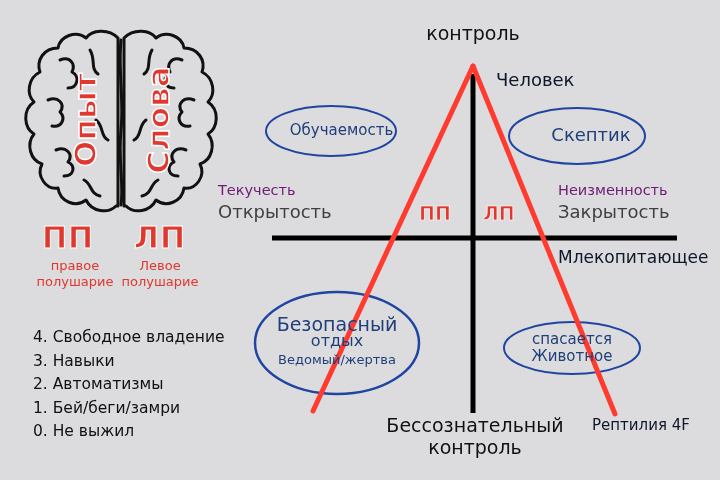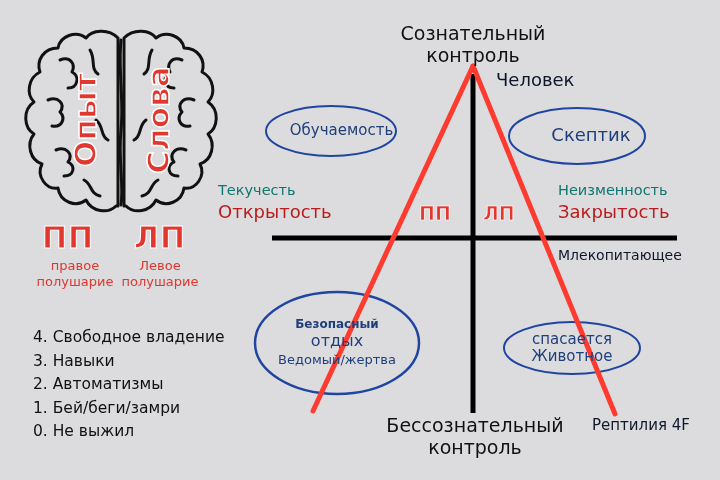--- a/index.html
+++ b/index.html
@@ -1,22 +1,22 @@
 <!DOCTYPE html>
 <html><head>
 <meta charset="utf-8">
 <style>
   html,body{margin:0;padding:0;}
   body{width:720px;height:480px;background:#dcdcde;position:relative;overflow:hidden;font-family:"DejaVu Sans","Liberation Sans",sans-serif;}
   .abs{position:absolute;}
   svg.layer{position:absolute;left:0;top:0;}
   .title{color:#111;font-size:19px;line-height:22px;text-align:center;white-space:nowrap;}
   .red{color:#0f172a;}
-  .blue{color:#0f766e;}
-  .blk{color:#b91c1c;}
+  .blue{color:#701a75;}
+  .blk{color:#404040;}
   .hemi{font-weight:bold;font-size:30px;color:#e0372f;-webkit-text-stroke:1px #fff;letter-spacing:1px;}
   .hemisub{font-size:13px;color:#e0372f;text-align:center;line-height:16px;}
   .list div{font-size:15.5px;line-height:23.5px;color:#111;white-space:nowrap;}
   .vert{font-weight:bold;font-size:31px;color:#e0372f;-webkit-text-stroke:1.5px #fff;white-space:nowrap;transform-origin:center;}
   .elltext{color:#1f3f7a;text-align:center;white-space:nowrap;}
 </style>
 </head>
 <body>
 
 <svg class="layer" width="720" height="480">
@@ -71,44 +71,43 @@
 
 <div class="abs list" style="left:33px;top:326px;">
   <div>4. Свободное владение</div>
   <div>3. Навыки</div>
   <div>2. Автоматизмы</div>
   <div>1. Бей/беги/замри</div>
   <div>0. Не выжил</div>
 </div>
 
 <div class="abs title" style="left:380px;top:22px;width:186px;">
-  <div>Сознательный</div>
   <div>контроль</div>
 </div>
 
 <div class="abs title" style="left:365px;top:414px;width:220px;">
   <div>Бессознательный</div>
   <div>контроль</div>
 </div>
 
 <div class="abs red" style="left:496px;top:69px;font-size:18px;">Человек</div>
-<div class="abs red" style="left:558px;top:247px;font-size:14px;">Млекопитающее</div>
+<div class="abs red" style="left:558px;top:247px;font-size:17px;">Млекопитающее</div>
 <div class="abs red" style="left:592px;top:416px;font-size:15px;">Рептилия 4F</div>
 
 <div class="abs blue" style="left:218px;top:182px;font-size:14.5px;">Текучесть</div>
 <div class="abs blk" style="left:218px;top:201px;font-size:18px;">Открытость</div>
 <div class="abs blue" style="left:558px;top:182px;font-size:14.5px;">Неизменность</div>
 <div class="abs blk" style="left:558px;top:201px;font-size:18px;">Закрытость</div>
 
 <div class="abs" style="left:419px;top:202px;font-size:19px;font-weight:bold;color:#e0372f;-webkit-text-stroke:0.7px #fff;">ПП</div>
 <div class="abs" style="left:483px;top:202px;font-size:19px;font-weight:bold;color:#e0372f;-webkit-text-stroke:0.7px #fff;">ЛП</div>
 
 <div class="abs elltext" style="left:266px;top:121px;width:151px;font-size:15px;">Обучаемость</div>
 <div class="abs elltext" style="left:509px;top:124px;width:164px;font-size:18px;">Скептик</div>
 <div class="abs elltext" style="left:257px;top:315px;width:160px;">
-  <div style="font-size:12px;line-height:18px;font-weight:bold;">Безопасный</div>
+  <div style="font-size:19px;line-height:18px;">Безопасный</div>
   <div style="font-size:16px;line-height:16px;">отдых</div>
   <div style="font-size:13px;line-height:22px;">Ведомый/жертва</div>
 </div>
 <div class="abs elltext" style="left:504px;top:331px;width:136px;font-size:15px;line-height:17px;">
   <div>спасается</div>
   <div>Животное</div>
 </div>
 
 </body></html>

